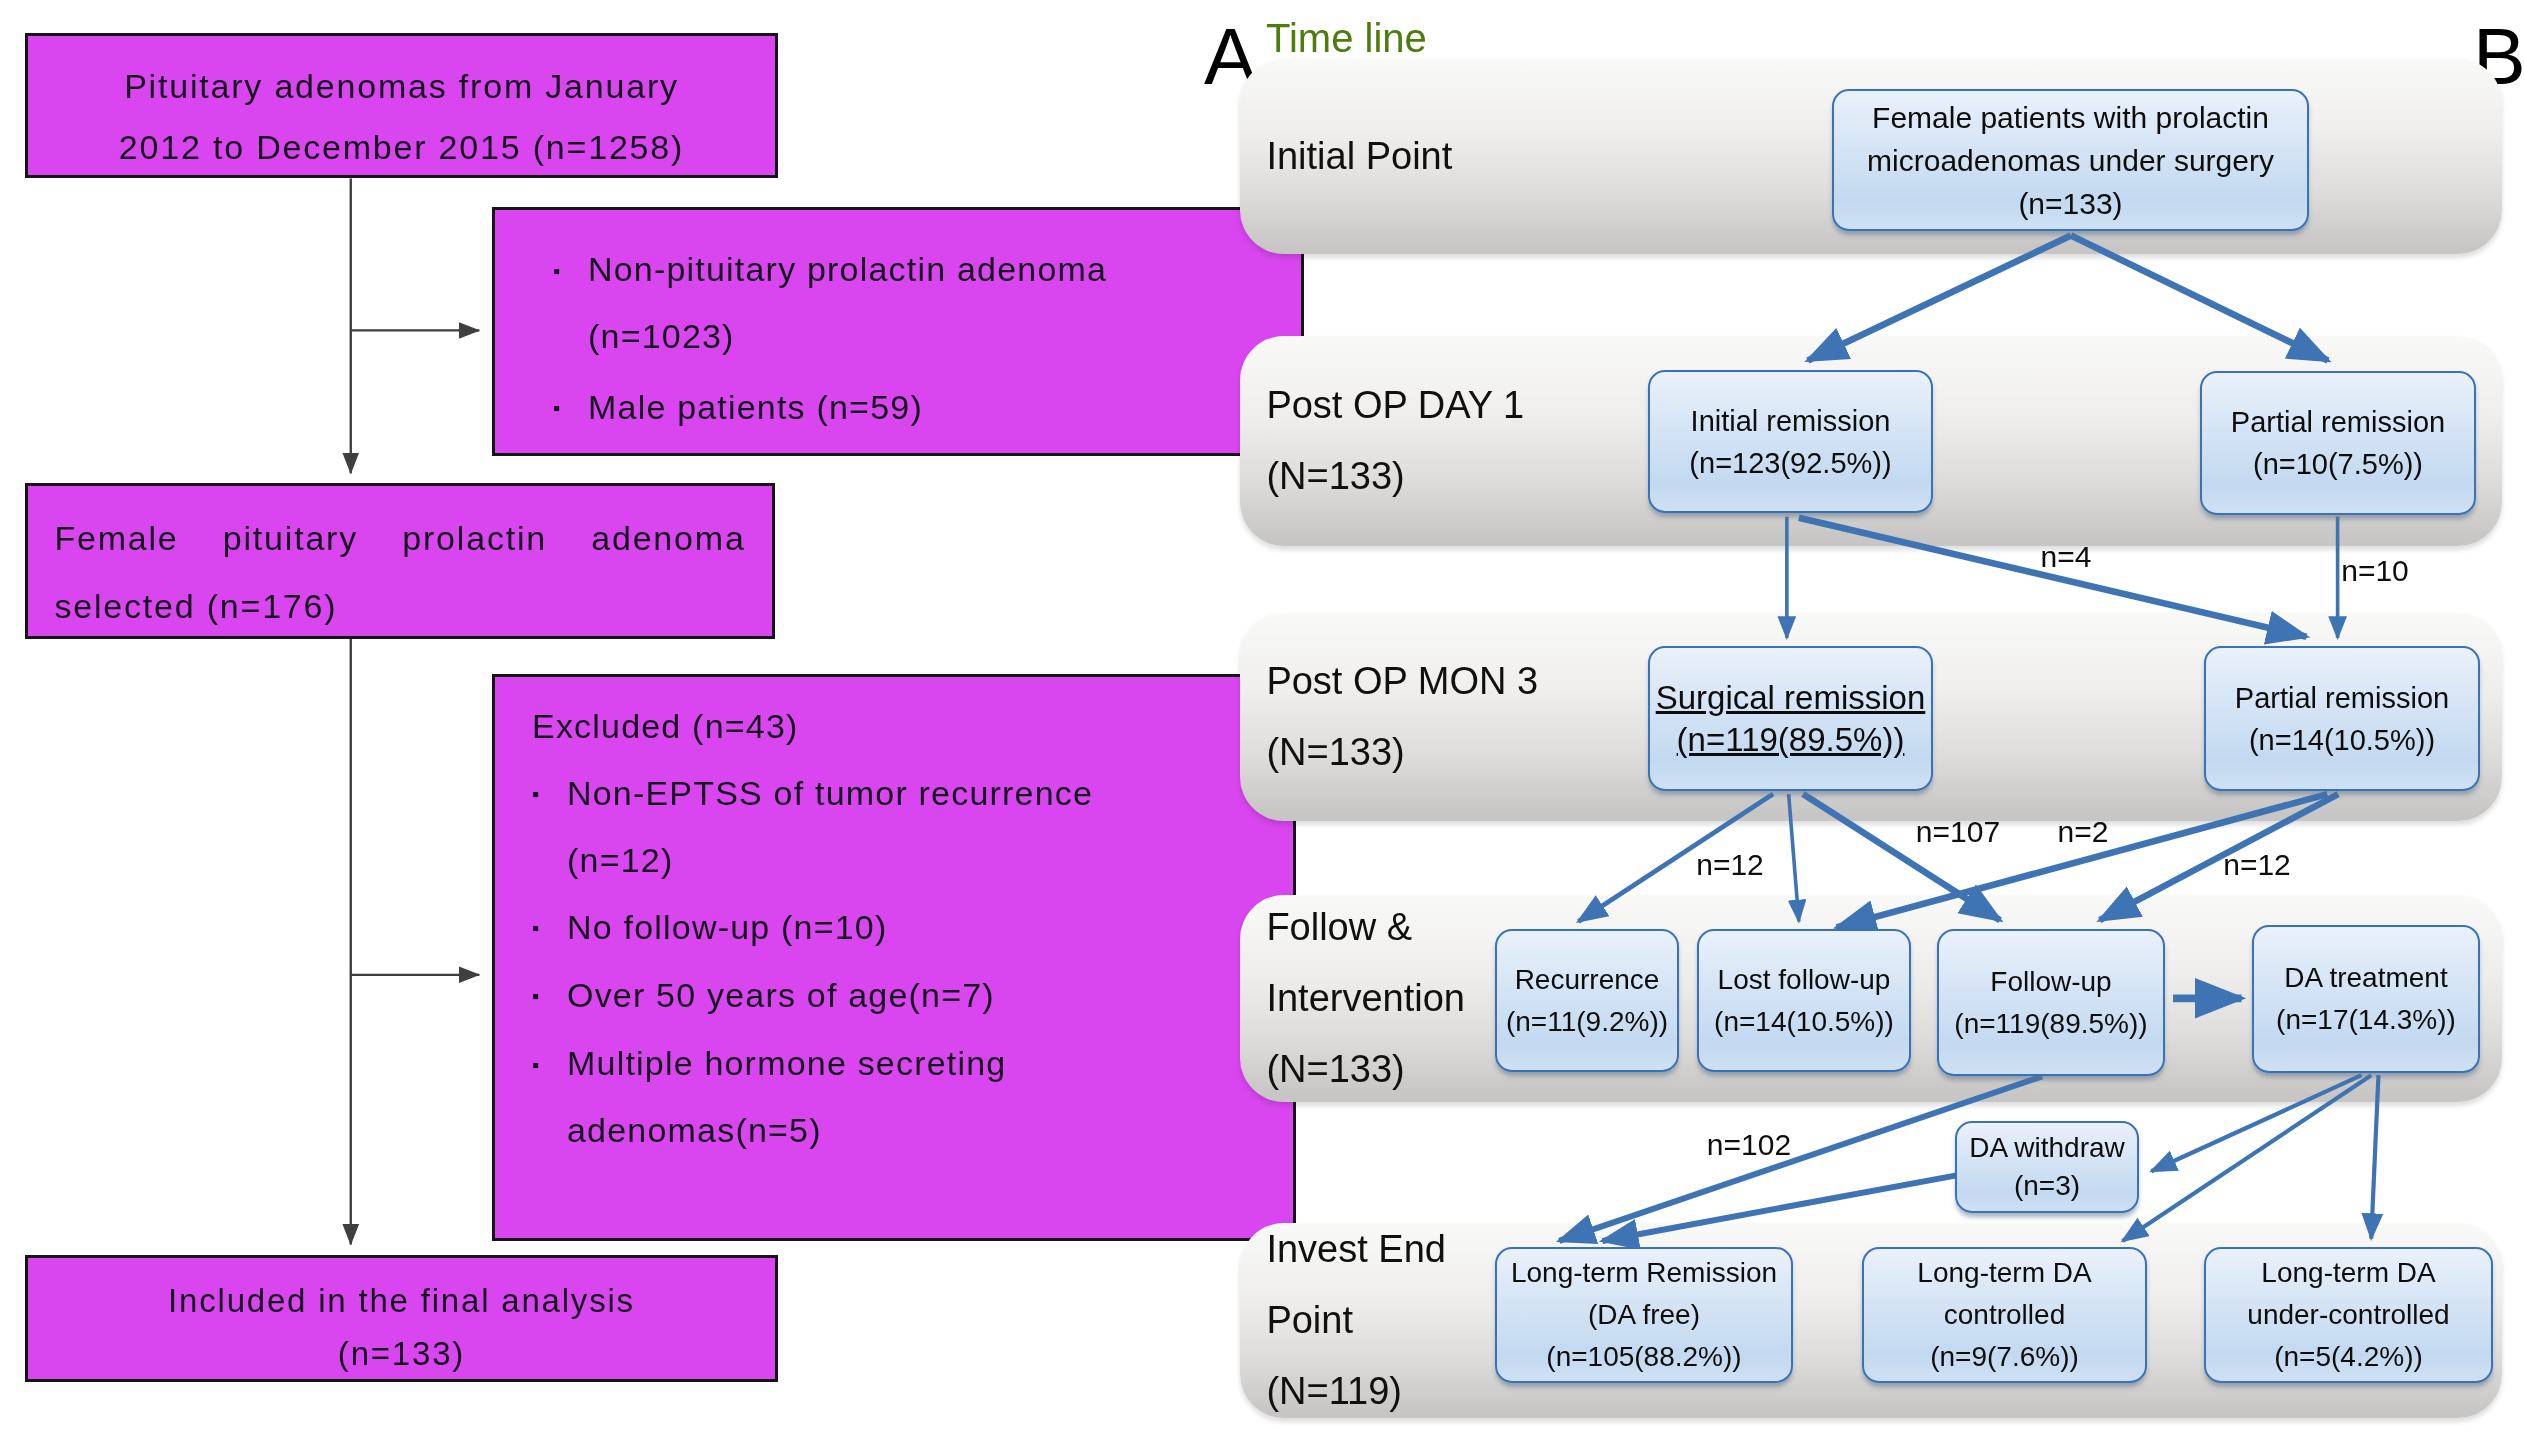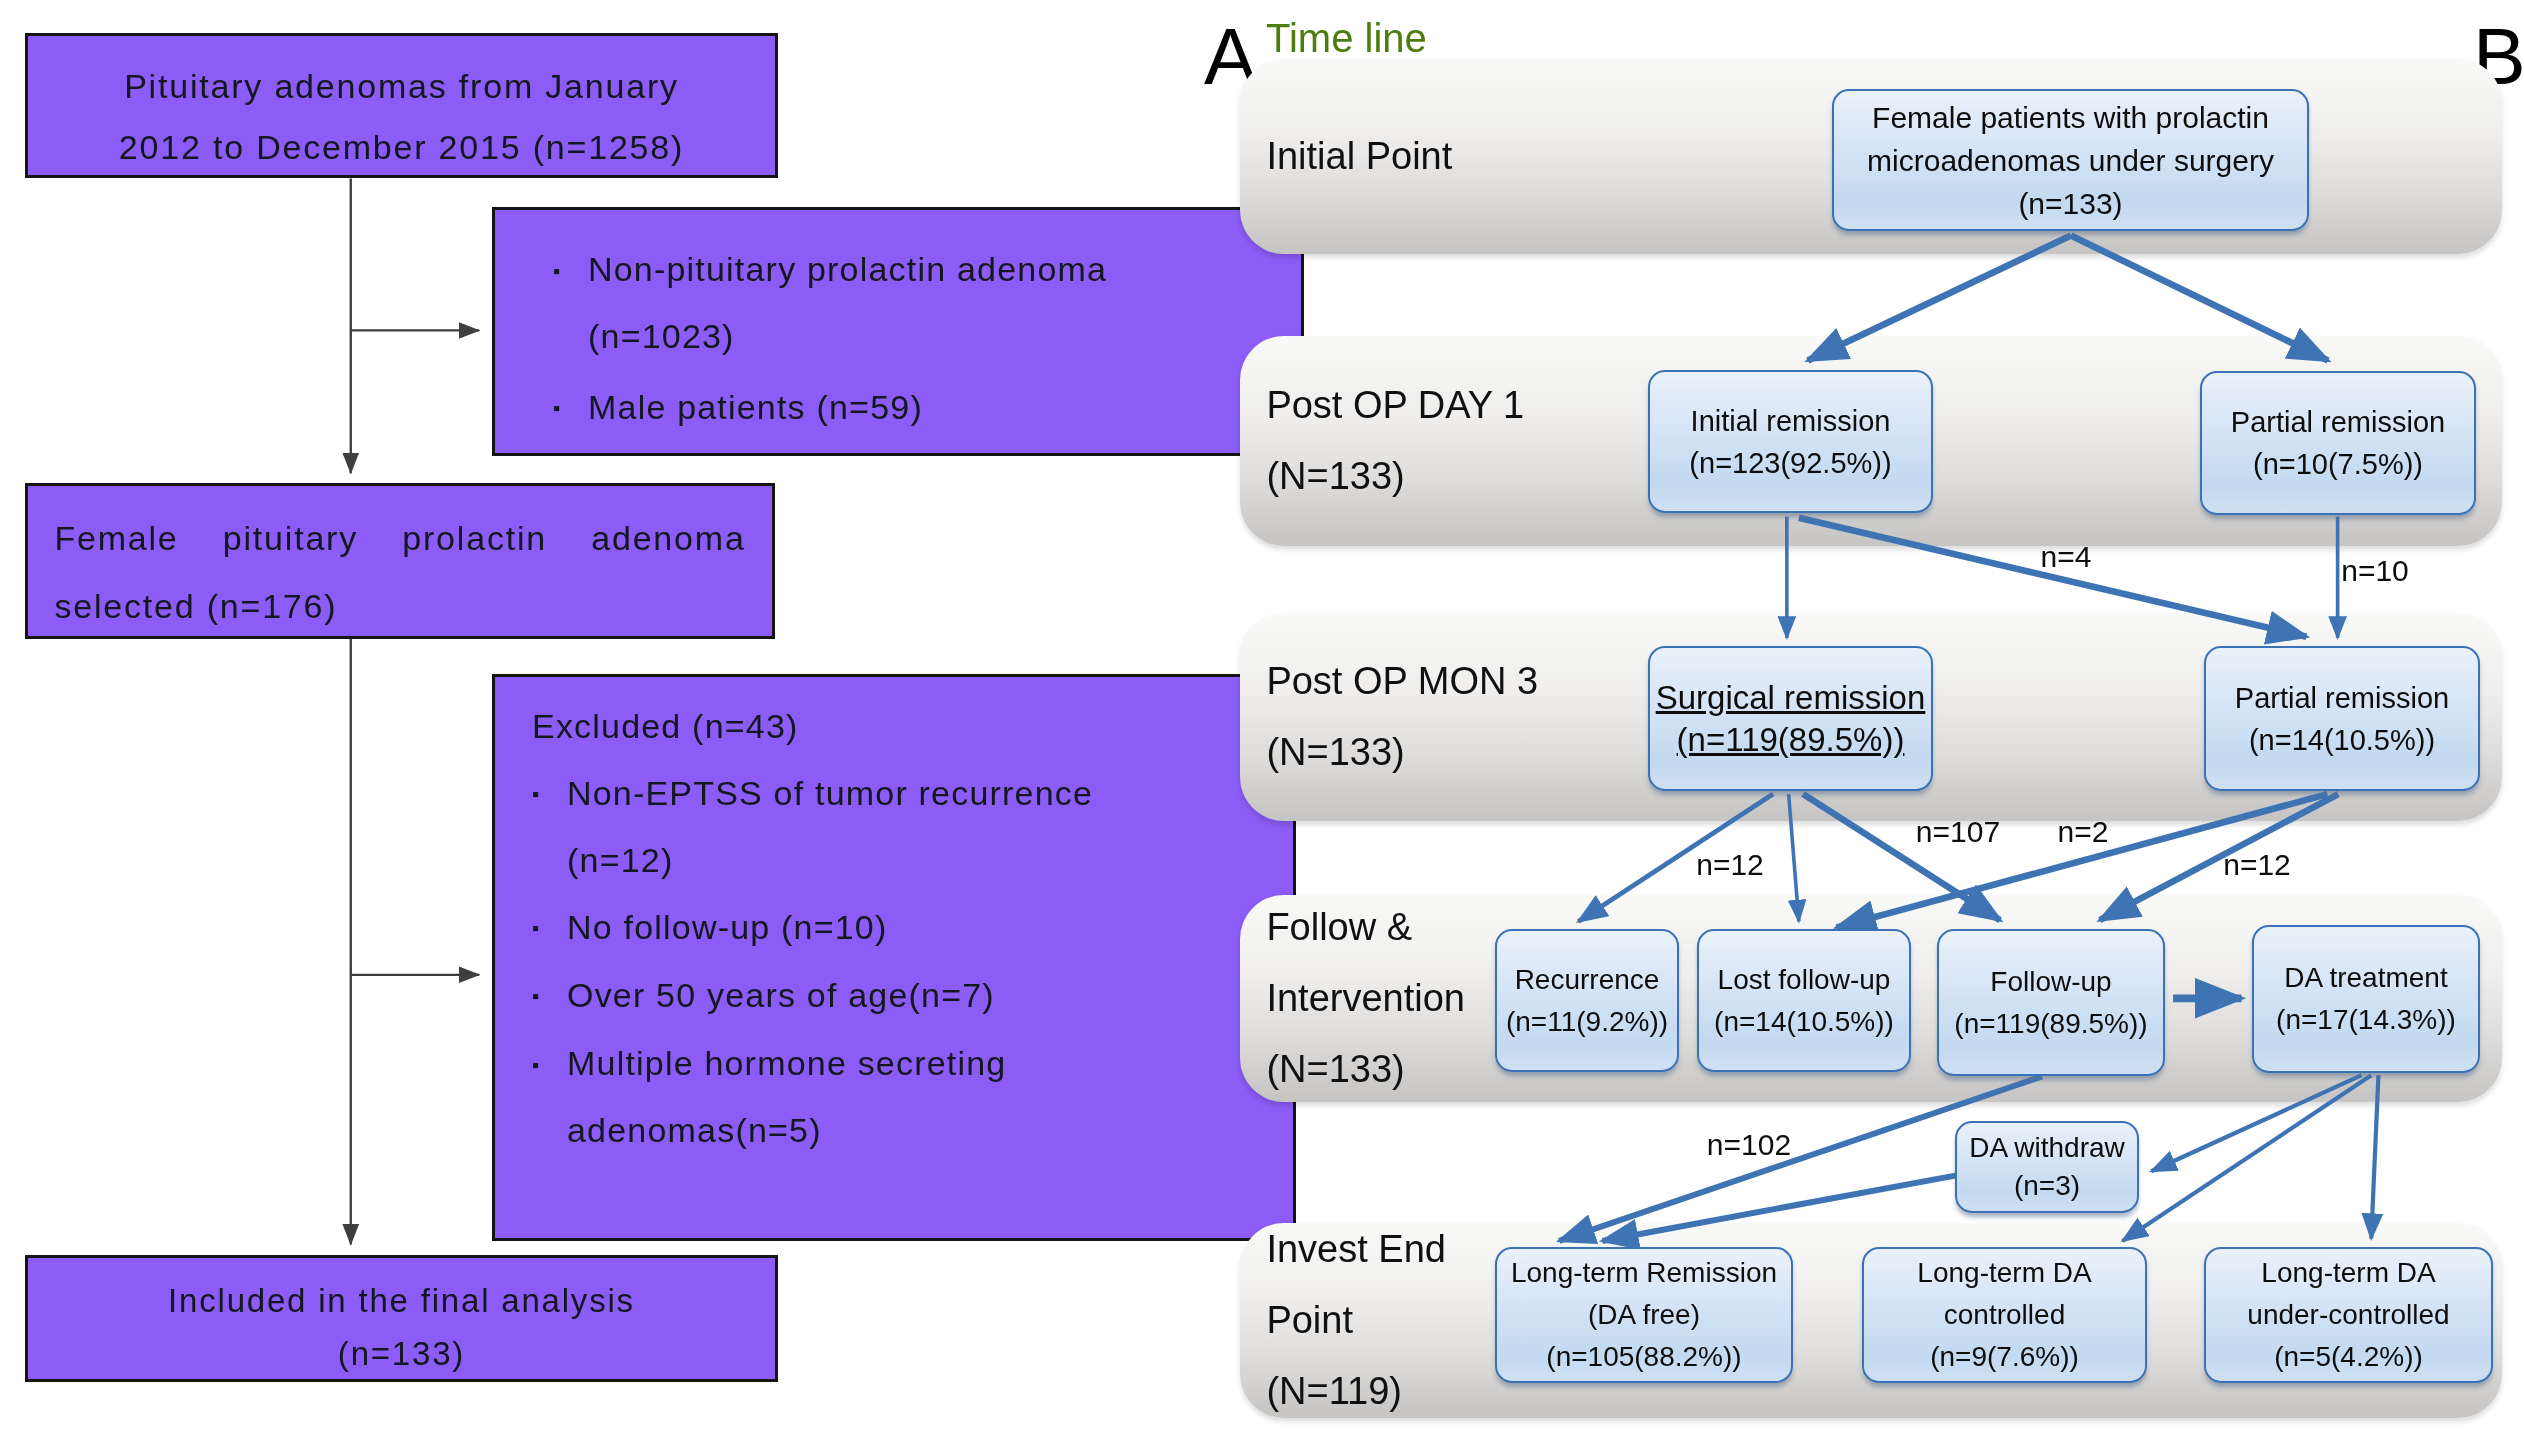--- a/index.html
+++ b/index.html
@@ -7,21 +7,21 @@
     position:relative;
     width:2525px;height:1453px;
     background:#ffffff;
     font-family:"Liberation Sans", sans-serif;
     overflow:hidden;
   }
   
   .a-box{
     position:absolute;
     border:3.6px solid #141414;
-    background:#8b5cf6;
+    background:#d946ef;
     color:#16161e;
     box-sizing:border-box;
   }
   .a-box .ln{display:block;}
   .box-top-a{ left:25px; top:33px; width:753px; height:145px;
     text-align:center; font-size:34px; letter-spacing:1.8px; line-height:61px; padding-top:20px;}
   .box-side1{ left:492px; top:207px; width:812px; height:249px;
     font-size:34px; letter-spacing:1.2px; padding:26.4px 18px 0 58px;}
   .box-selected{ left:25px; top:483px; width:750px; height:156px;
     font-size:34px; letter-spacing:1.8px; line-height:68px; padding:18px 26.4px 0 26.4px;}

